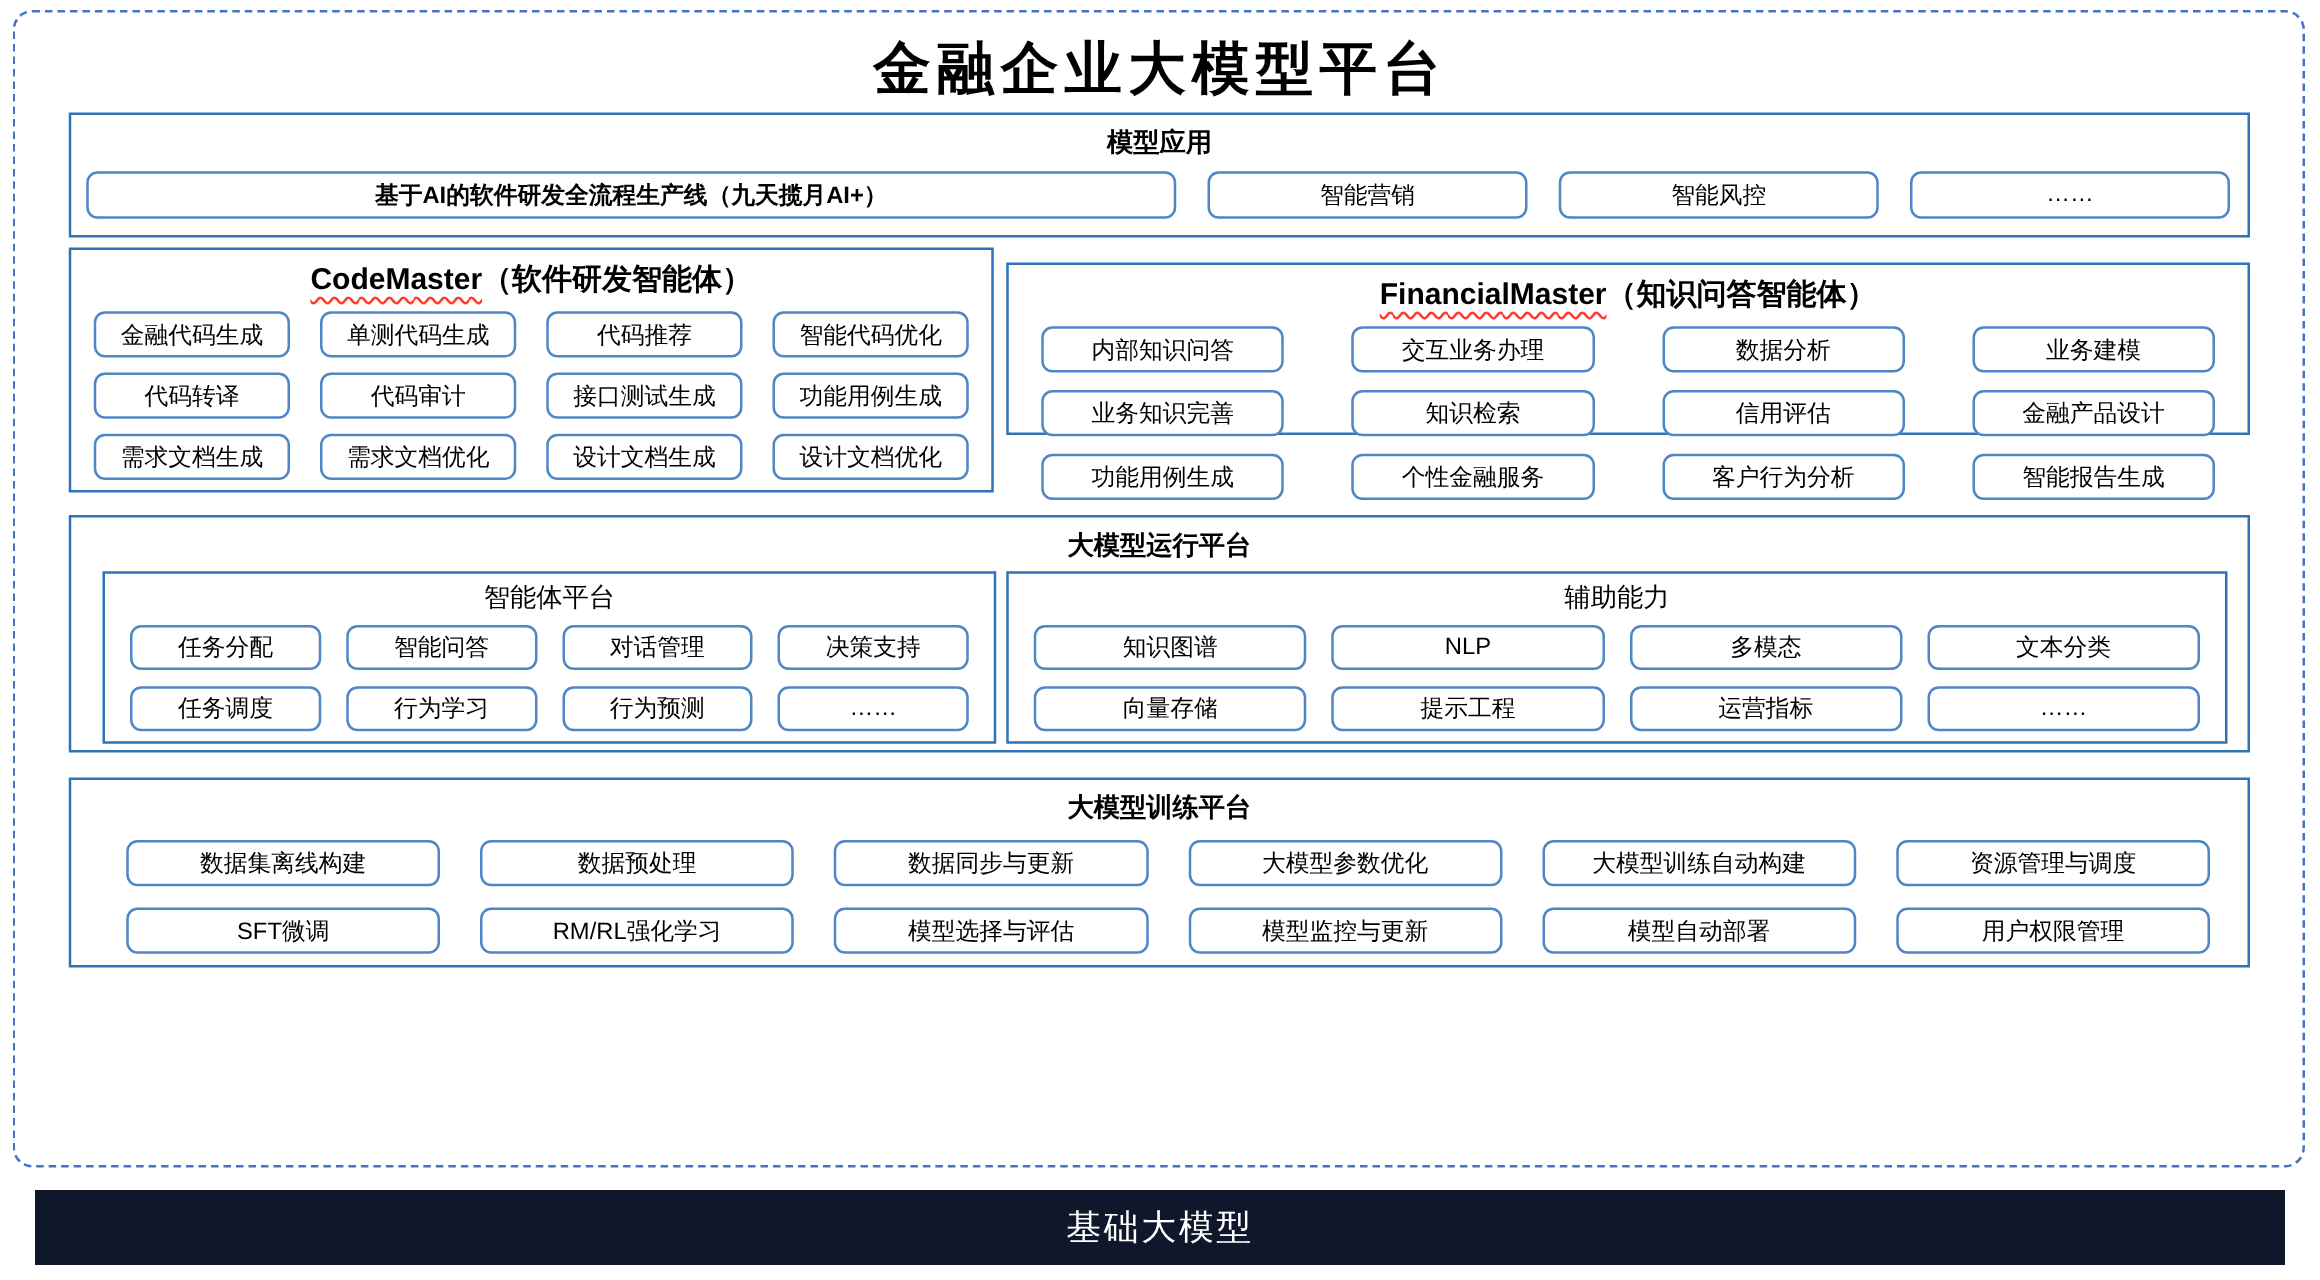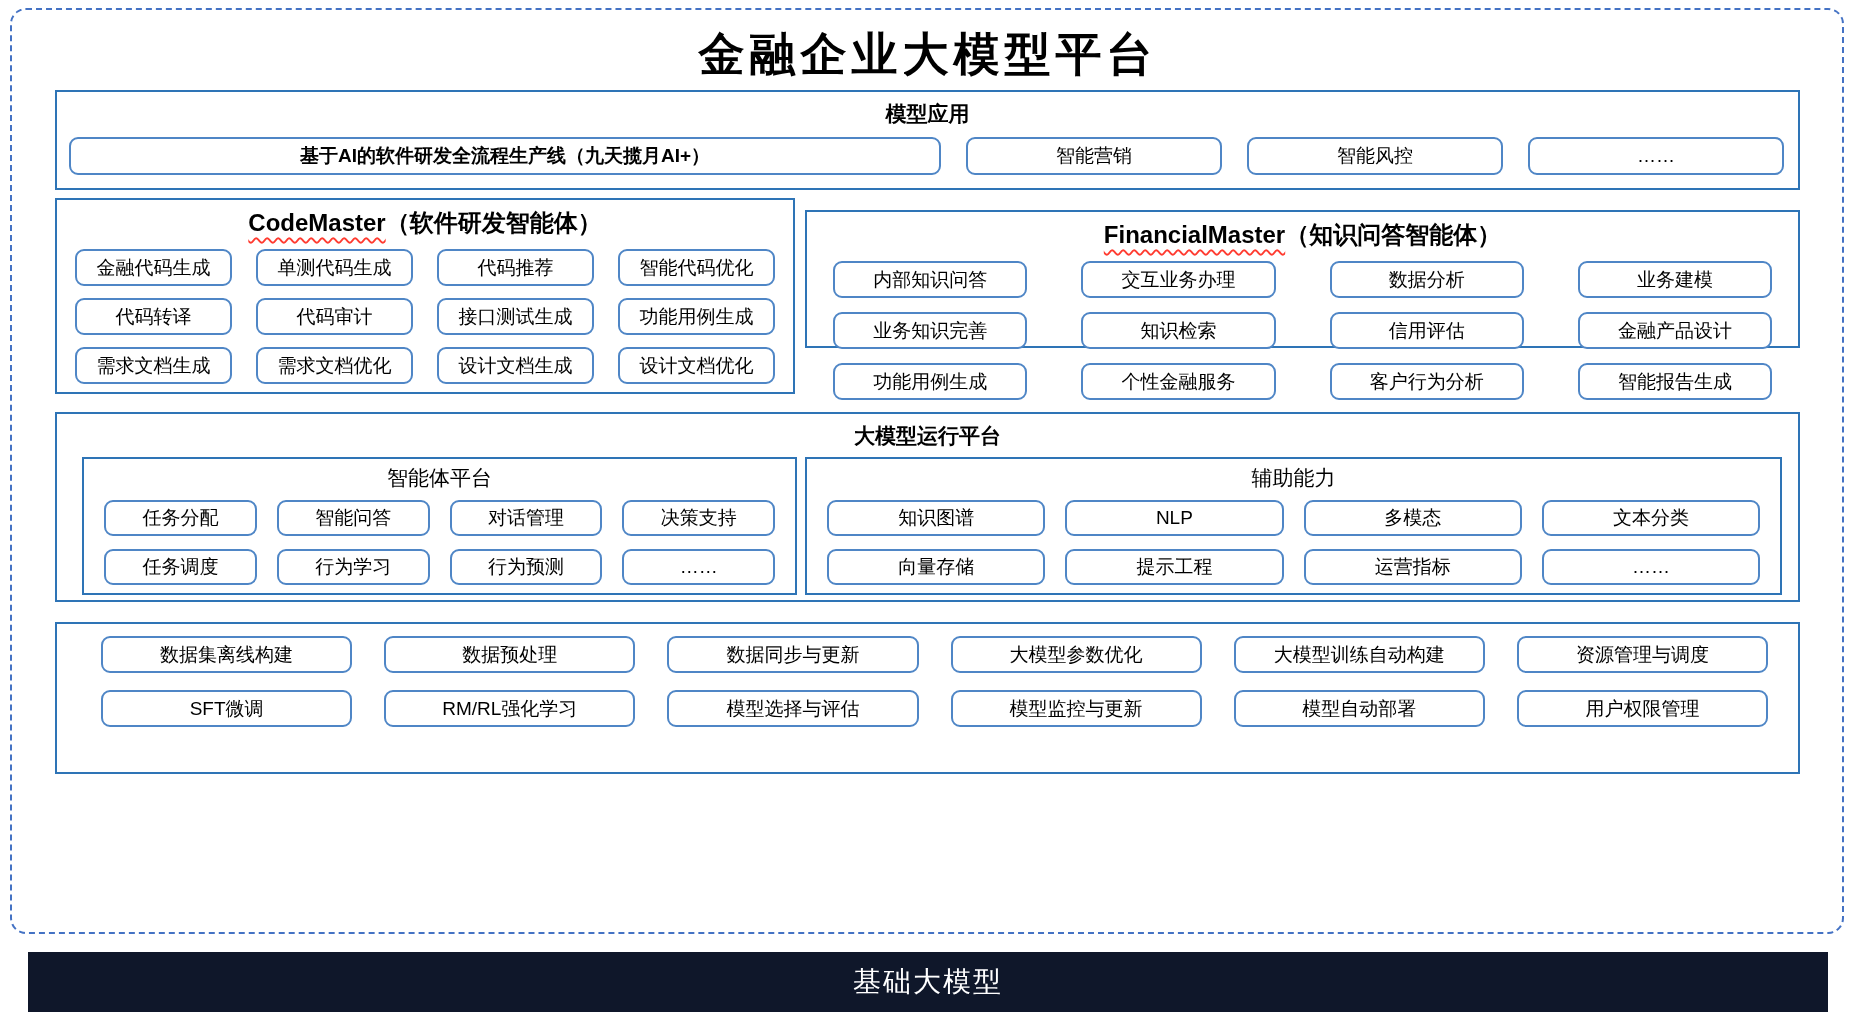--- a/index.html
+++ b/index.html
@@ -160,20 +160,21 @@
         <div class="box">文本分类</div>
         <div class="box">向量存储</div>
         <div class="box">提示工程</div>
         <div class="box">运营指标</div>
         <div class="box">……</div>
       </div>
   </div>
 </div>
 
 <div class="section" id="sec-train">
+  <div class="sec-header">大模型训练平台</div>
   <div class="grid6">
 
   <div class="box">数据集离线构建</div>
       <div class="box">数据预处理</div>
       <div class="box">数据同步与更新</div>
       <div class="box">大模型参数优化</div>
       <div class="box">大模型训练自动构建</div>
       <div class="box">资源管理与调度</div>
       <div class="box">SFT微调</div>
       <div class="box">RM/RL强化学习</div>

